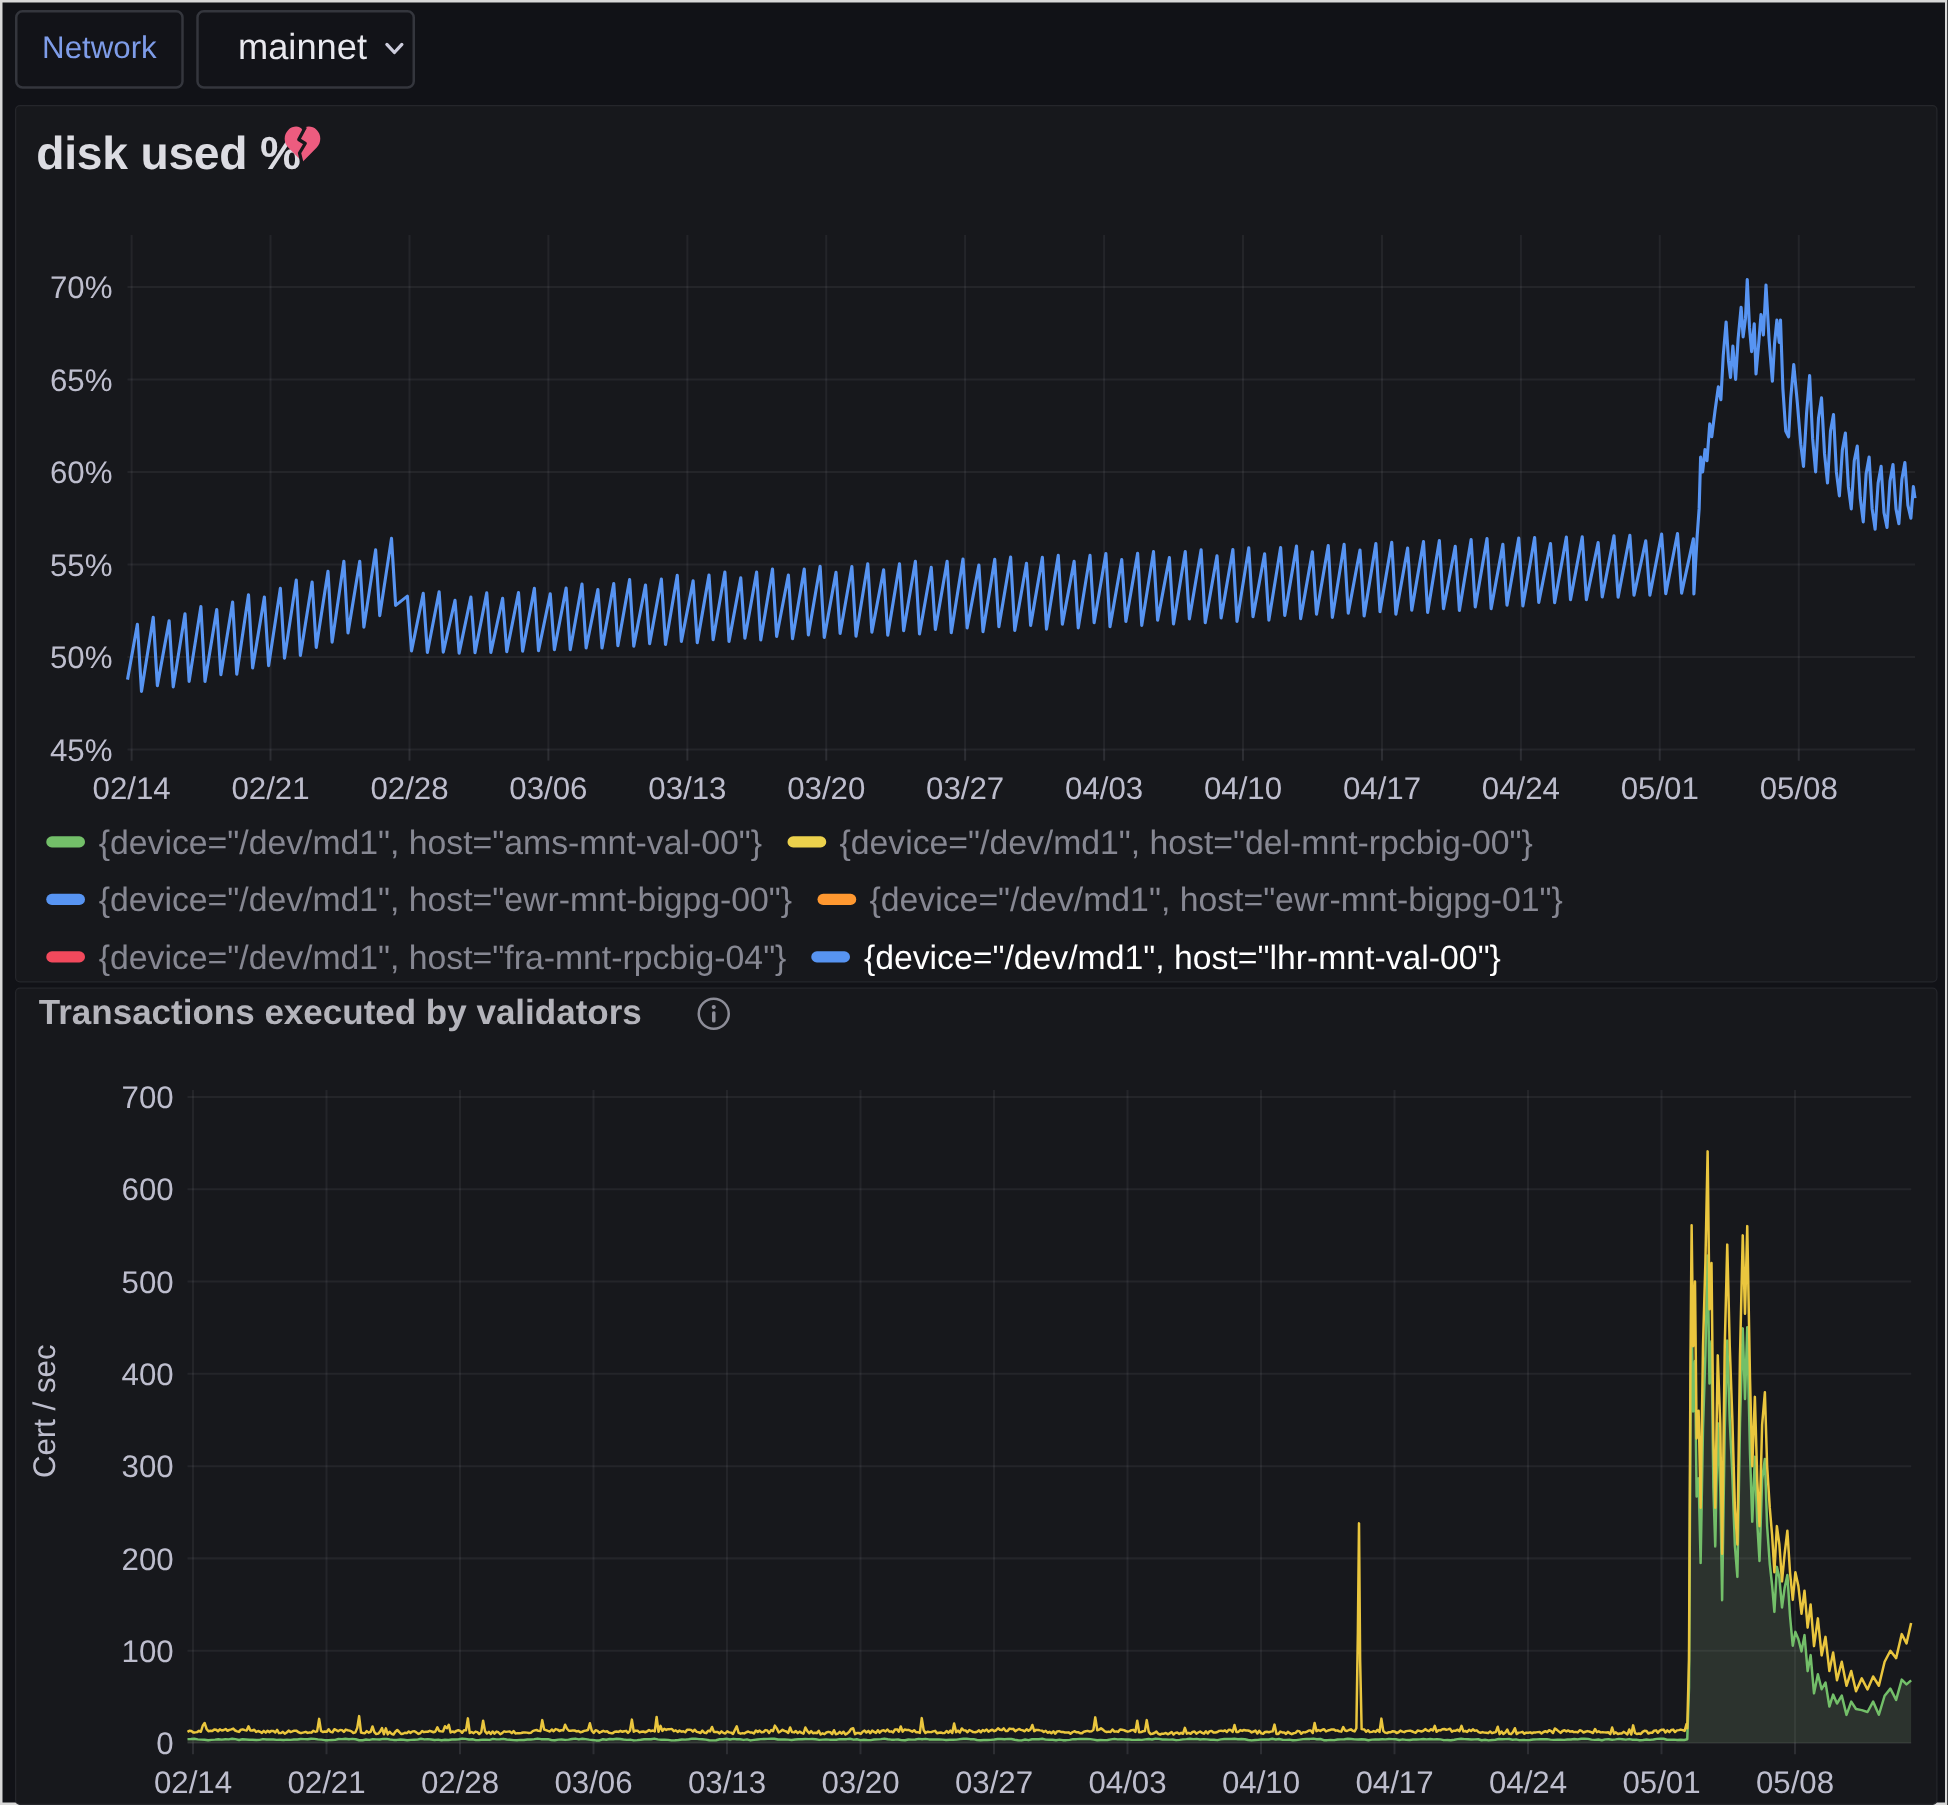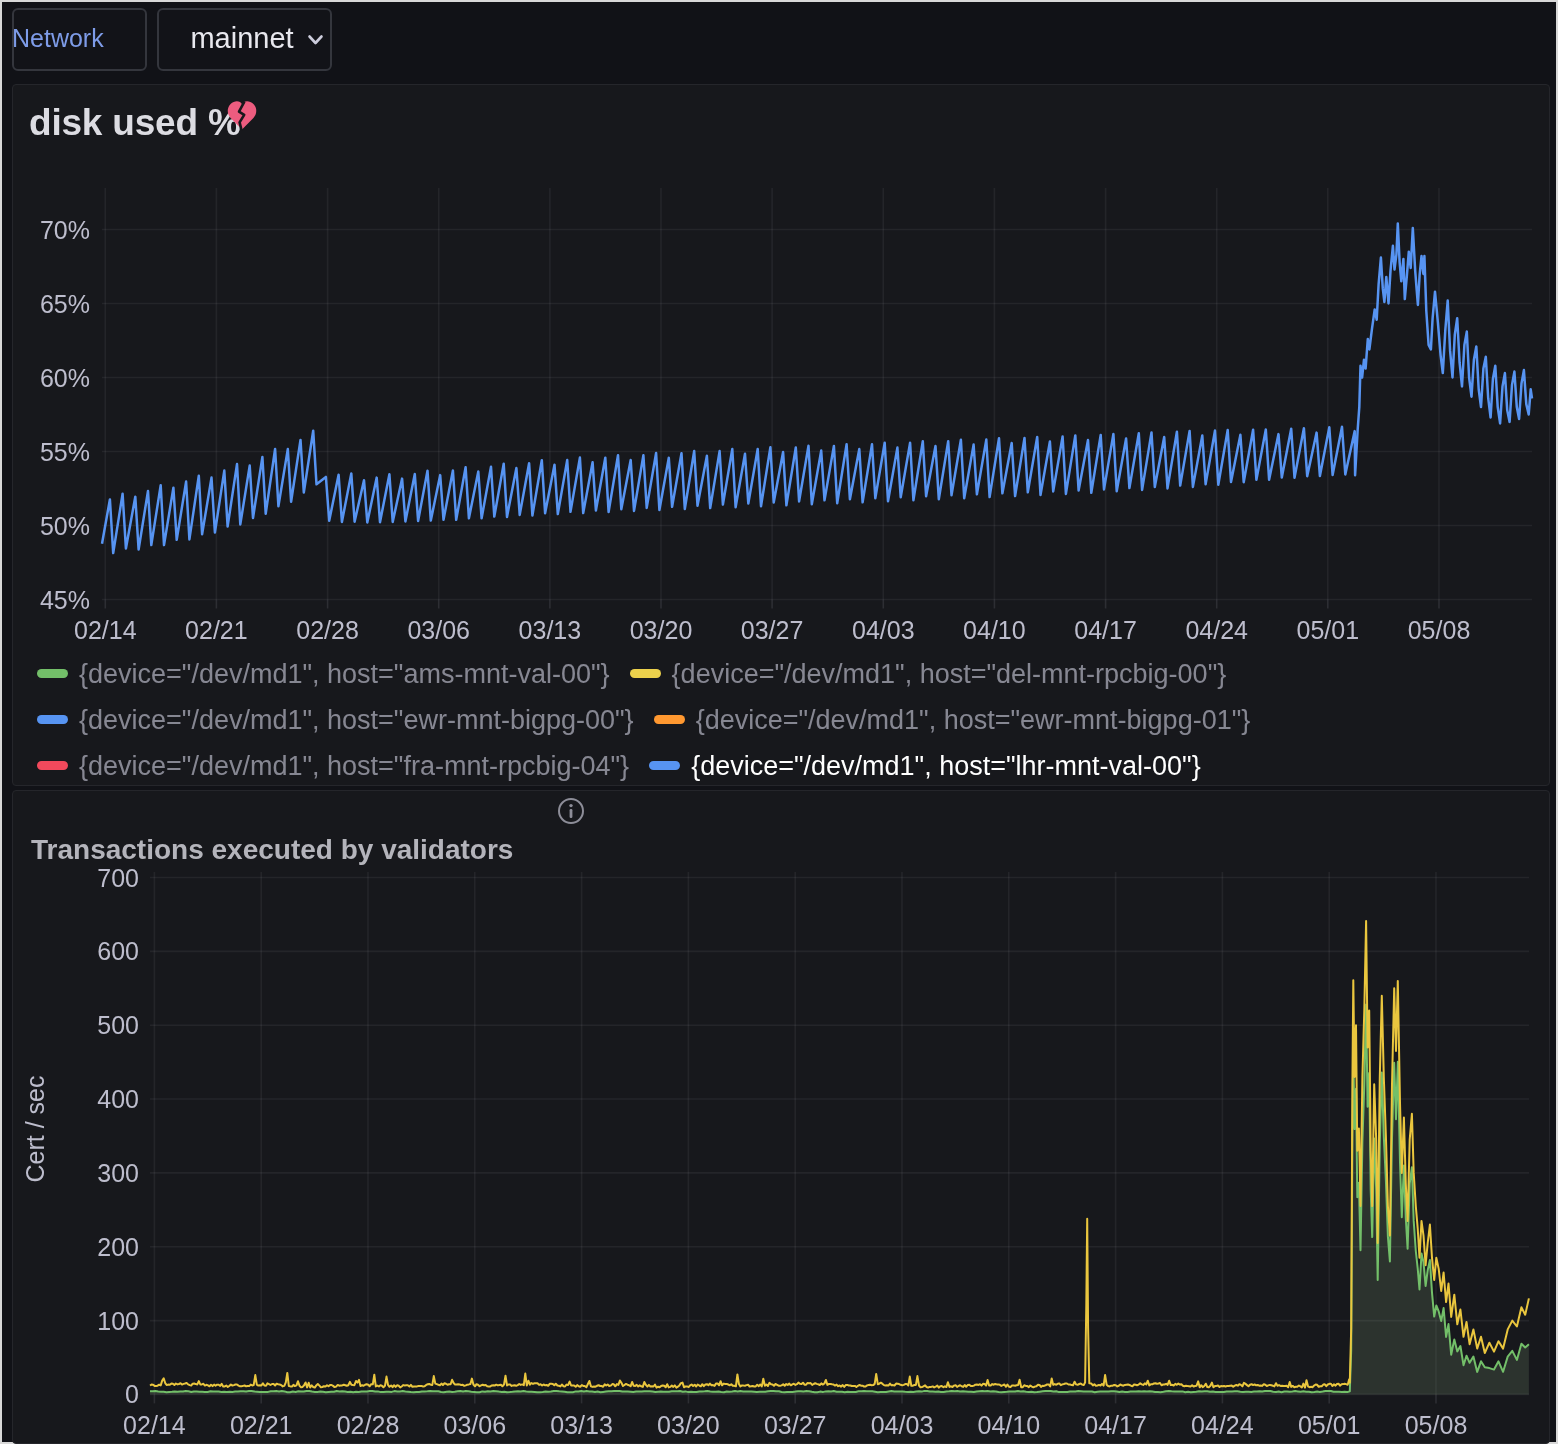--- a/index.html
+++ b/index.html
@@ -9,21 +9,21 @@
   border:1px solid #25262B; border-radius:4px; }
 .vbox { position:absolute; top:6px; height:63px; border:2px solid #34363D;
   border-radius:6px; background:#121318; }
 svg text { font-family:"Liberation Sans", sans-serif; font-size:25px;
   fill:rgba(204,204,220,0.92); }
 .grid line { stroke:rgba(204,204,220,0.075); stroke-width:1.6; }
 .tick line { stroke:rgba(204,204,220,0.12); stroke-width:1.6; }
 </style></head><body>
 <div id="frame">
   <div class="vbox" style="left:10px;width:135px"></div>
-  <div style="position:absolute;left:10px;top:6px;width:135px;height:63px;line-height:60px;color:#7E9CE8;font-size:25px">Network</div>
+  <div style="position:absolute;left:10px;top:6px;width:135px;height:63px;line-height:60px;text-align:center;color:#7E9CE8;font-size:25px">Network</div>
   <div class="vbox" style="left:155px;width:175px"></div>
   <div style="position:absolute;left:155px;top:6px;width:200px;height:63px;line-height:60px;text-align:center;color:#E8E8EE;font-size:29px">mainnet<svg width="17" height="12" viewBox="0 0 17 12" style="vertical-align:middle;margin-left:13px">
         <path d="M2.5 2.5 L8.5 9 L14.5 2.5" fill="none" stroke="#CCCCDC" stroke-width="2.6" stroke-linecap="round" stroke-linejoin="round"></path>
       </svg></div>
 
   <div class="panel" style="top:82px;height:702px"></div>
   <div style="position:absolute;left:27px;top:100px;color:#DCDCE2;font-size:37px;font-weight:700;letter-spacing:-0.2px">disk used %</div>
   <svg width="34" height="36" viewBox="0 0 34 36" style="position:absolute;left:223px;top:95px">
 <path d="M17 32.5 L5.6 21.0 C1.8 17.0 1.8 10.6 5.6 6.9 C9.4 3.2 15.4 3.4 17 7.2 C18.6 3.4 24.6 3.2 28.4 6.9 C32.2 10.6 32.2 17.0 28.4 21.0 Z" fill="#ED5C7F"></path>
 <path d="M19.4 4.6 L14.0 14.6 L19.2 17.8 L14.6 25.4 L16.6 33.5" fill="none" stroke="#17181C" stroke-width="2.6" stroke-linejoin="round"></path>
@@ -88,21 +88,21 @@
       </g>
     <path d="M100.0 541.7L107.9 497.4L111.2 551.1L111.2 551.1L120.6 491.8L123.9 546.5L123.9 546.5L133.3 494.7L136.6 547.5L136.6 547.5L146.0 489.0L149.3 543.1L149.3 543.1L158.7 483.3L162.0 543.1L162.0 543.1L171.4 485.7L174.7 537.8L174.7 537.8L184.1 479.6L187.4 537.4L187.4 537.4L196.8 473.8L200.1 532.3L200.1 532.3L209.5 475.6L212.9 530.5L212.9 530.5L222.3 468.6L225.6 524.5L225.6 524.5L235.0 462.1L238.3 522.4L238.3 522.4L247.7 463.6L251.0 516.0L251.0 516.0L260.4 455.0L263.7 511.7L263.7 511.7L273.1 447.0L276.4 504.3L276.4 504.3L285.8 447.1L289.1 499.7L289.1 499.7L298.5 437.9L301.8 490.5L301.8 490.5L311.2 428.7L314.5 482.3L314.5 482.3L323.9 474.9L327.2 518.8L327.2 518.8L336.6 472.7L339.9 520.0L339.9 520.0L349.3 471.4L352.6 519.7L352.6 519.7L362.0 478.2L365.3 520.5L365.3 520.5L374.7 475.6L378.0 520.2L378.0 520.2L387.4 472.2L390.7 520.0L390.7 520.0L400.1 476.6L403.4 519.4L403.4 519.4L412.8 472.0L416.1 518.9L416.1 518.9L425.5 468.7L428.8 518.6L428.8 518.6L438.2 473.1L441.5 517.8L441.5 517.8L450.9 468.4L454.2 517.8L454.2 517.8L463.6 465.2L466.9 516.3L466.9 516.3L476.3 469.6L479.6 516.3L479.6 516.3L489.0 464.8L492.3 514.6L492.3 514.6L501.7 461.7L505.0 514.9L505.0 514.9L514.4 466.0L517.7 512.9L517.7 512.9L527.1 461.2L530.4 513.5L530.4 513.5L539.8 458.2L543.1 511.2L543.1 511.2L552.5 462.7L555.8 512.1L555.8 512.1L565.2 458.1L568.5 509.8L568.5 509.8L577.9 455.6L581.2 511.1L581.2 511.1L590.6 460.3L593.9 508.5L593.9 508.5L603.3 455.7L606.6 510.0L606.6 510.0L616.0 453.2L619.3 507.2L619.3 507.2L628.7 458.0L632.0 508.9L632.0 508.9L641.4 453.3L644.7 505.9L644.7 505.9L654.1 451.0L657.4 508.0L657.4 508.0L666.8 455.8L670.1 504.8L670.1 504.8L679.5 451.2L682.8 507.0L682.8 507.0L692.2 449.0L695.5 503.7L695.5 503.7L704.9 453.8L708.2 506.1L708.2 506.1L717.6 449.1L720.9 502.6L720.9 502.6L730.3 447.0L733.6 505.2L733.6 505.2L743.0 451.8L746.3 501.5L746.3 501.5L755.7 447.0L759.0 504.2L759.0 504.2L768.4 445.2L771.7 500.4L771.7 500.4L781.1 450.1L784.4 503.3L784.4 503.3L793.8 445.5L797.1 499.4L797.1 499.4L806.5 443.7L809.8 502.3L809.8 502.3L819.2 448.6L822.5 498.3L822.5 498.3L831.9 443.9L835.2 501.3L835.2 501.3L844.6 442.3L847.9 497.3L847.9 497.3L857.3 447.1L860.6 500.3L860.6 500.3L870.0 442.3L873.3 496.2L873.3 496.2L882.7 440.8L886.0 499.3L886.0 499.3L895.4 445.6L898.7 495.2L898.7 495.2L908.1 440.7L911.4 498.3L911.4 498.3L920.8 439.3L924.1 494.2L924.1 494.2L933.5 444.1L936.8 497.2L936.8 497.2L946.2 439.2L949.5 493.2L949.5 493.2L958.9 437.8L962.2 496.2L962.2 496.2L971.6 442.6L974.9 492.3L974.9 492.3L984.3 437.6L987.6 495.1L987.6 495.1L997.0 436.3L1000.4 491.3L1000.4 491.3L1009.7 441.0L1013.1 494.1L1013.1 494.1L1022.5 436.0L1025.8 490.3L1025.8 490.3L1035.2 434.9L1038.5 493.0L1038.5 493.0L1047.9 439.5L1051.2 489.4L1051.2 489.4L1060.6 434.5L1063.9 491.9L1063.9 491.9L1073.3 433.4L1076.6 488.5L1076.6 488.5L1086.0 438.0L1089.3 490.8L1089.3 490.8L1098.7 432.9L1102.0 487.4L1102.0 487.4L1111.4 431.9L1114.7 489.3L1114.7 489.3L1124.1 436.5L1127.4 486.1L1127.4 486.1L1136.8 431.3L1140.1 487.9L1140.1 487.9L1149.5 430.4L1152.8 484.9L1152.8 484.9L1162.2 435.0L1165.5 486.4L1165.5 486.4L1174.9 429.7L1178.2 483.6L1178.2 483.6L1187.6 428.9L1190.9 484.9L1190.9 484.9L1200.3 433.5L1203.6 482.2L1203.6 482.2L1213.0 428.5L1216.3 482.7L1216.3 482.7L1225.7 428.0L1229.0 480.0L1229.0 480.0L1238.4 432.8L1241.7 480.2L1241.7 480.2L1251.1 427.7L1254.4 477.7L1254.4 477.7L1263.8 427.4L1267.1 477.7L1267.1 477.7L1276.5 432.1L1279.8 475.6L1279.8 475.6L1289.2 426.7L1292.5 475.7L1292.5 475.7L1301.9 426.2L1305.2 474.2L1305.2 474.2L1314.6 430.6L1317.9 474.1L1317.9 474.1L1327.3 425.2L1330.6 472.9L1330.6 472.9L1340.0 424.8L1343.3 472.5L1343.3 472.5L1352.7 429.1L1353.1 473.2L1355.7 427.3L1357.3 405.1L1358.5 363.7L1360.1 375.5L1362.0 357.7L1363.6 366.6L1365.8 337.0L1367.4 347.4L1370.0 326.7L1372.7 307.4L1374.7 317.8L1376.6 282.3L1378.9 255.6L1380.8 286.7L1382.4 300.0L1384.3 274.9L1386.5 301.5L1388.5 268.9L1390.9 243.8L1392.5 267.5L1394.4 252.7L1395.8 221.6L1397.6 260.1L1399.3 279.3L1401.4 257.1L1402.8 297.1L1404.9 273.4L1406.8 249.7L1408.7 266.0L1410.8 226.0L1413.2 268.9L1414.7 288.2L1415.9 303.0L1417.6 273.4L1419.5 254.1L1421.4 271.9L1422.4 254.1L1424.3 308.9L1426.6 342.9L1428.9 347.4L1430.6 316.3L1433.0 289.7L1435.9 320.7L1438.6 353.3L1440.8 371.1L1443.3 328.1L1445.7 298.5L1448.1 348.9L1450.5 375.5L1452.8 332.6L1455.2 316.3L1457.6 360.7L1460.0 384.4L1462.4 342.9L1464.8 329.6L1467.1 375.5L1469.5 394.7L1471.9 357.7L1474.3 344.4L1476.7 387.3L1479.0 405.1L1481.4 366.6L1483.8 354.8L1486.2 396.2L1488.6 415.5L1490.9 377.0L1493.3 363.7L1495.7 405.1L1498.1 421.4L1500.5 384.4L1502.9 371.1L1505.2 408.1L1507.6 419.9L1510.0 382.9L1512.4 369.6L1514.8 405.1L1517.1 416.9L1519.5 381.4L1521.9 368.1L1524.3 402.1L1526.7 412.5L1528.7 387.3L1530.0 396.5" fill="none" stroke="#5794F2" stroke-width="2.5" stroke-linejoin="round"></path>
   </svg>
   <div style="position:absolute;left:35px;top:649px;font-size:27px">
       <div style="height:46px;line-height:46px"><span style="margin-right:20px;white-space:nowrap"><span style="display:inline-block;width:31px;height:9px;border-radius:5px;background:#73BF69;margin-right:11px;vertical-align:middle;position:relative;top:-2px"></span><span style="color:rgba(204,204,220,0.62)">{device="/dev/md1", host="ams-mnt-val-00"}</span></span><span style="margin-right:20px;white-space:nowrap"><span style="display:inline-block;width:31px;height:9px;border-radius:5px;background:#ECD14C;margin-right:11px;vertical-align:middle;position:relative;top:-2px"></span><span style="color:rgba(204,204,220,0.62)">{device="/dev/md1", host="del-mnt-rpcbig-00"}</span></span></div>
       <div style="height:46px;line-height:46px"><span style="margin-right:20px;white-space:nowrap"><span style="display:inline-block;width:31px;height:9px;border-radius:5px;background:#5794F2;margin-right:11px;vertical-align:middle;position:relative;top:-2px"></span><span style="color:rgba(204,204,220,0.62)">{device="/dev/md1", host="ewr-mnt-bigpg-00"}</span></span><span style="margin-right:20px;white-space:nowrap"><span style="display:inline-block;width:31px;height:9px;border-radius:5px;background:#FF9830;margin-right:11px;vertical-align:middle;position:relative;top:-2px"></span><span style="color:rgba(204,204,220,0.62)">{device="/dev/md1", host="ewr-mnt-bigpg-01"}</span></span></div>
       <div style="height:46px;line-height:46px"><span style="margin-right:20px;white-space:nowrap"><span style="display:inline-block;width:31px;height:9px;border-radius:5px;background:#F2495C;margin-right:11px;vertical-align:middle;position:relative;top:-2px"></span><span style="color:rgba(204,204,220,0.62)">{device="/dev/md1", host="fra-mnt-rpcbig-04"}</span></span><span style="margin-right:20px;white-space:nowrap"><span style="display:inline-block;width:31px;height:9px;border-radius:5px;background:#5794F2;margin-right:11px;vertical-align:middle;position:relative;top:-2px"></span><span style="color:#ffffff">{device="/dev/md1", host="lhr-mnt-val-00"}</span></span></div>
     </div>
 
   <div class="panel" style="top:788px;height:654px"></div>
-  <div style="position:absolute;left:29px;top:832px;color:#B4B4BB;font-size:28px;font-weight:700">Transactions executed by validators</div>
+  <div style="position:absolute;left:29px;top:792px;color:#B4B4BB;font-size:28px;font-weight:700">Transactions executed by validators</div>
   <svg width="28" height="28" viewBox="0 0 28 28" style="position:absolute;left:555px;top:795px">
 <circle cx="14" cy="14" r="12" fill="none" stroke="rgba(204,204,220,0.65)" stroke-width="2"></circle>
 <circle cx="14" cy="8.6" r="1.7" fill="rgba(204,204,220,0.65)"></circle>
 <rect x="12.6" y="12" width="2.8" height="9" rx="1.2" fill="rgba(204,204,220,0.65)"></rect>
 </svg>
   <svg style="position:absolute;left:0;top:0" width="1558" height="1444" viewBox="0 0 1558 1444">
     <g class="grid">
         <line x1="148.0" y1="1392.4" x2="1527.0" y2="1392.4"></line>
         <line x1="148.0" y1="1318.6" x2="1527.0" y2="1318.6"></line>
         <line x1="148.0" y1="1244.7" x2="1527.0" y2="1244.7"></line>

